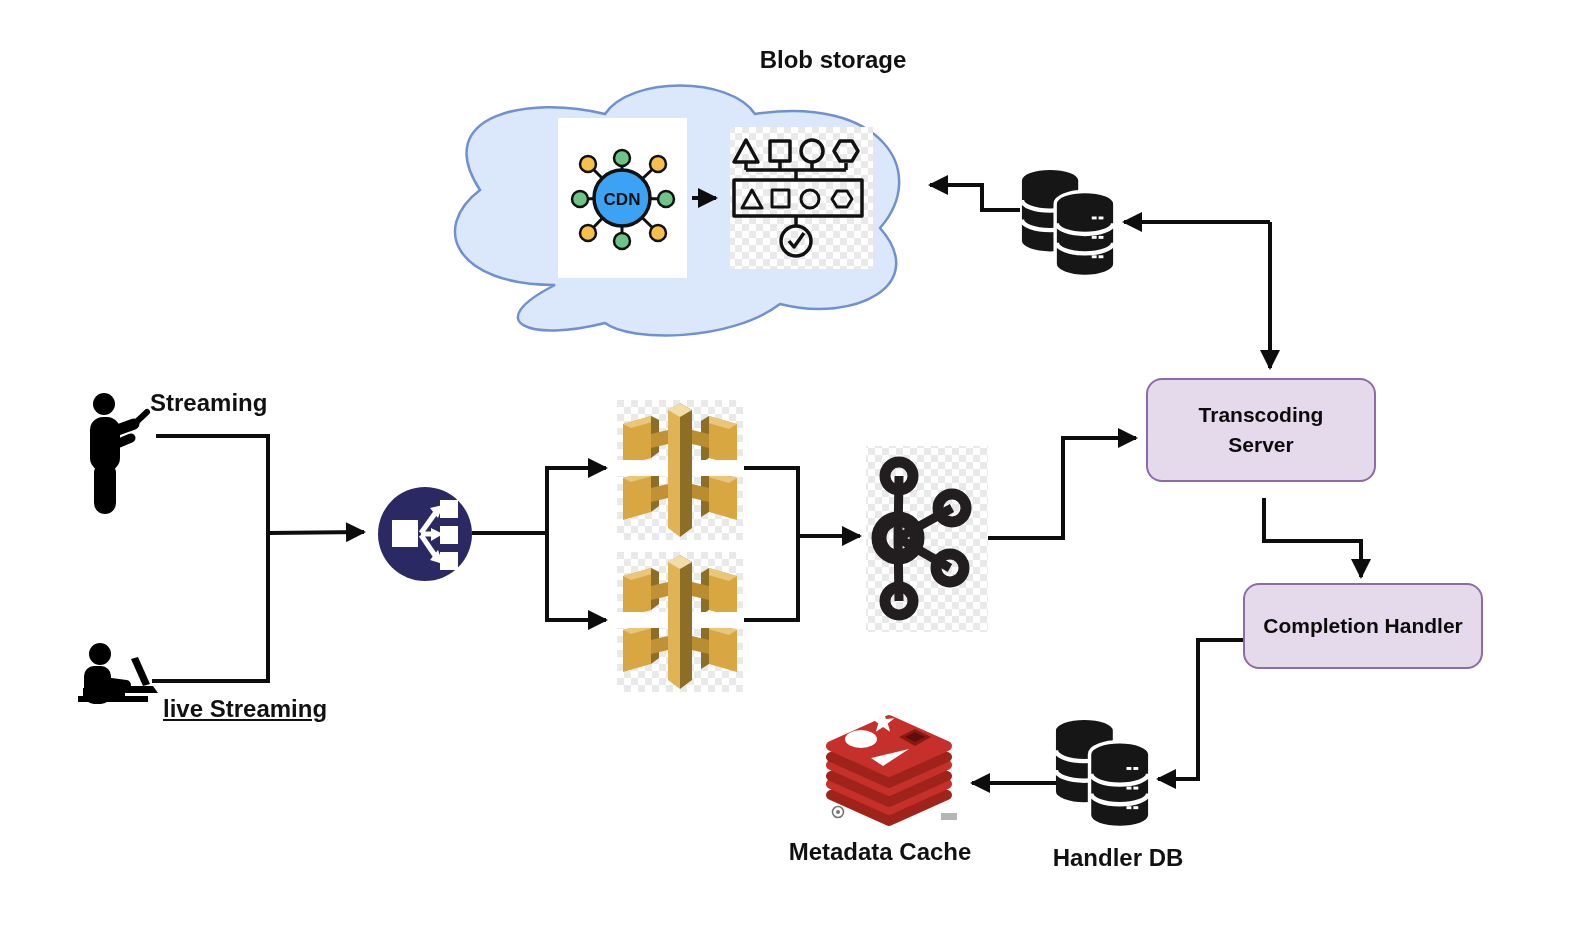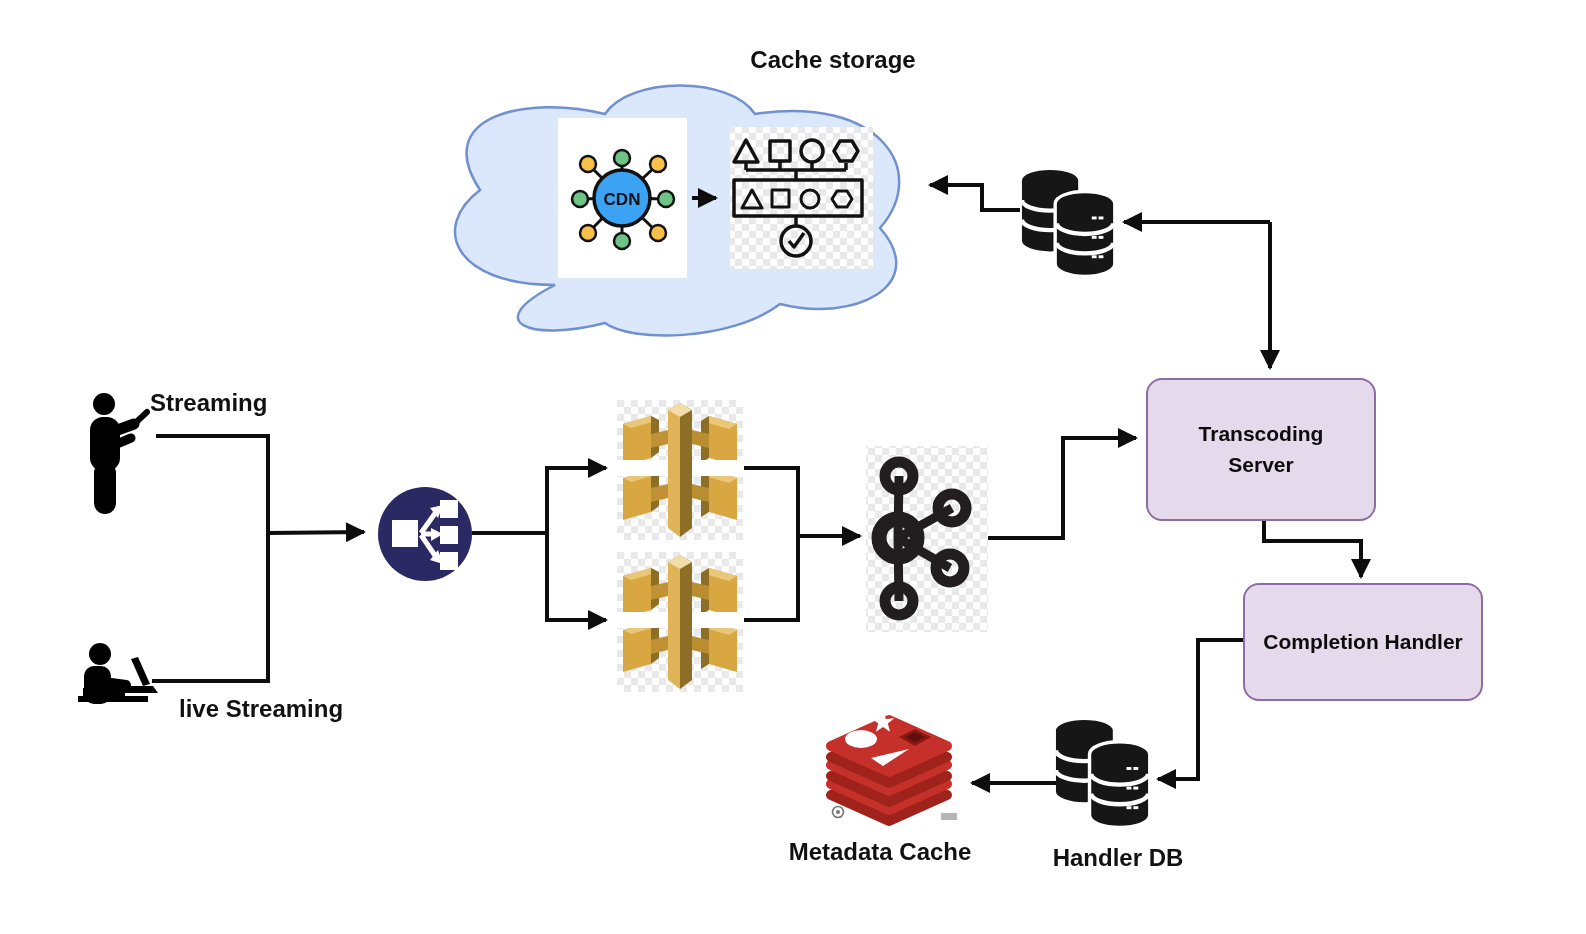--- a/index.html
+++ b/index.html
@@ -221,27 +221,27 @@
     <ellipse cx="38" cy="33" rx="16" ry="9" fill="#ffffff"></ellipse>
     <polygon points="48,52 86,43 60,60" fill="#ffffff"></polygon>
     <polygon points="76,31 92,23 108,31 92,40" fill="#8c1711"></polygon>
     <polygon points="82,31 92,26 102,31 92,36" fill="#5c0f0b"></polygon>
     <circle cx="15" cy="106" r="5.5" fill="none" stroke="#777777" stroke-width="1.6"></circle>
     <circle cx="15" cy="106" r="2" fill="#777777"></circle>
     <rect x="118" y="107" width="16" height="7" fill="#b5b5b5"></rect>
   </g>
 </svg>
 
-<div class="lbl t24 center" style="left:833px;top:46px;">Cache storage</div>
+<div class="lbl t24 center" style="left:833px;top:46px;">Blob storage</div>
 
 <div class="lbl t23" style="left:150px;top:389px;">Streaming</div>
 
-<div class="lbl t23" style="left:179px;top:695px;">live Streaming</div>
-
-<div class="pbox" style="left:1146px;top:378px;width:230px;height:143px;">Transcoding Server</div>
-
-<div class="pbox" style="left:1243px;top:583px;width:240px;height:118px;">Completion Handler</div>
+<div class="lbl t23" style="left:163px;top:695px;text-decoration:underline;">live Streaming</div>
+
+<div class="pbox" style="left:1146px;top:378px;width:230px;height:104px;">Transcoding Server</div>
+
+<div class="pbox" style="left:1243px;top:583px;width:240px;height:86px;">Completion Handler</div>
 
 <div class="lbl t23 center" style="left:880px;top:838px;">Metadata Cache</div>
 
 <div class="lbl t23 center" style="left:1118px;top:844px;">Handler DB</div>
 
 </div>
 
 </body></html>

